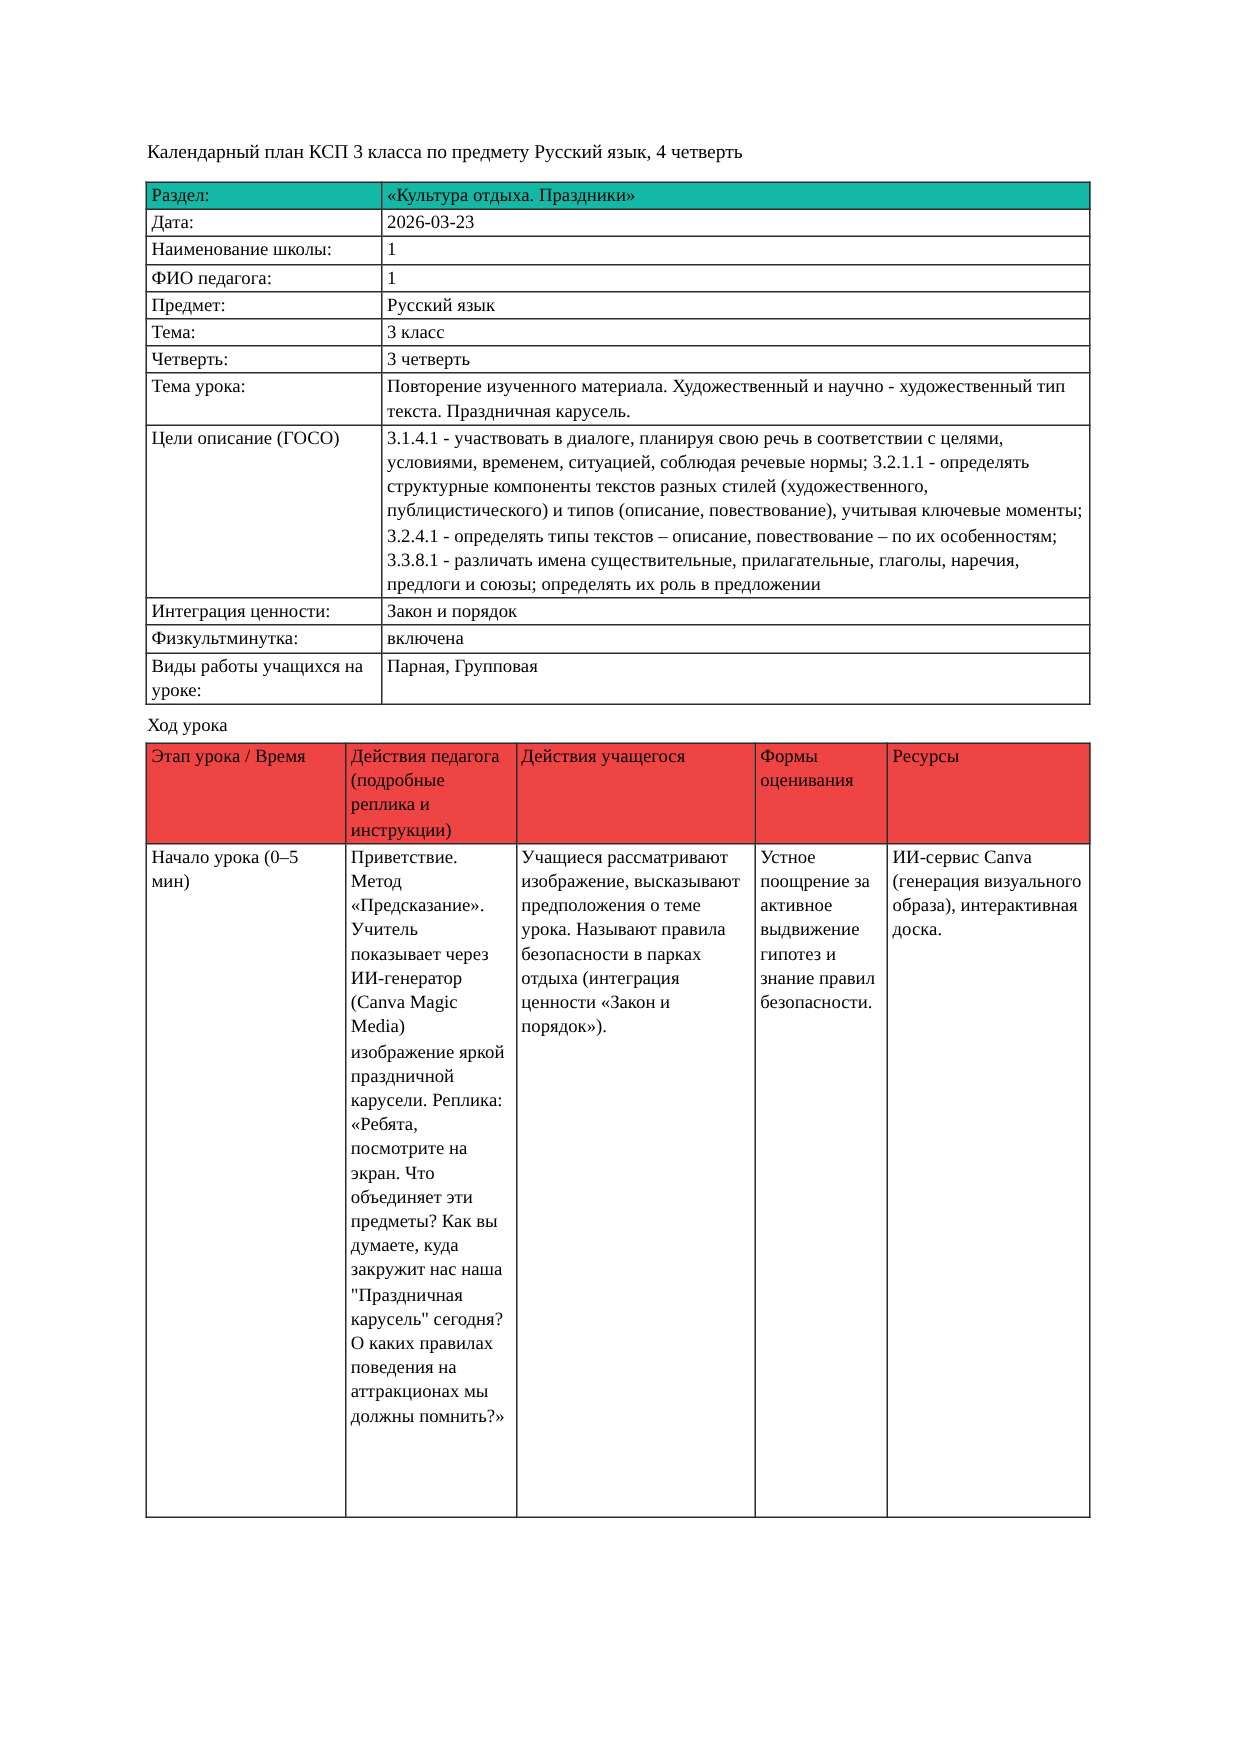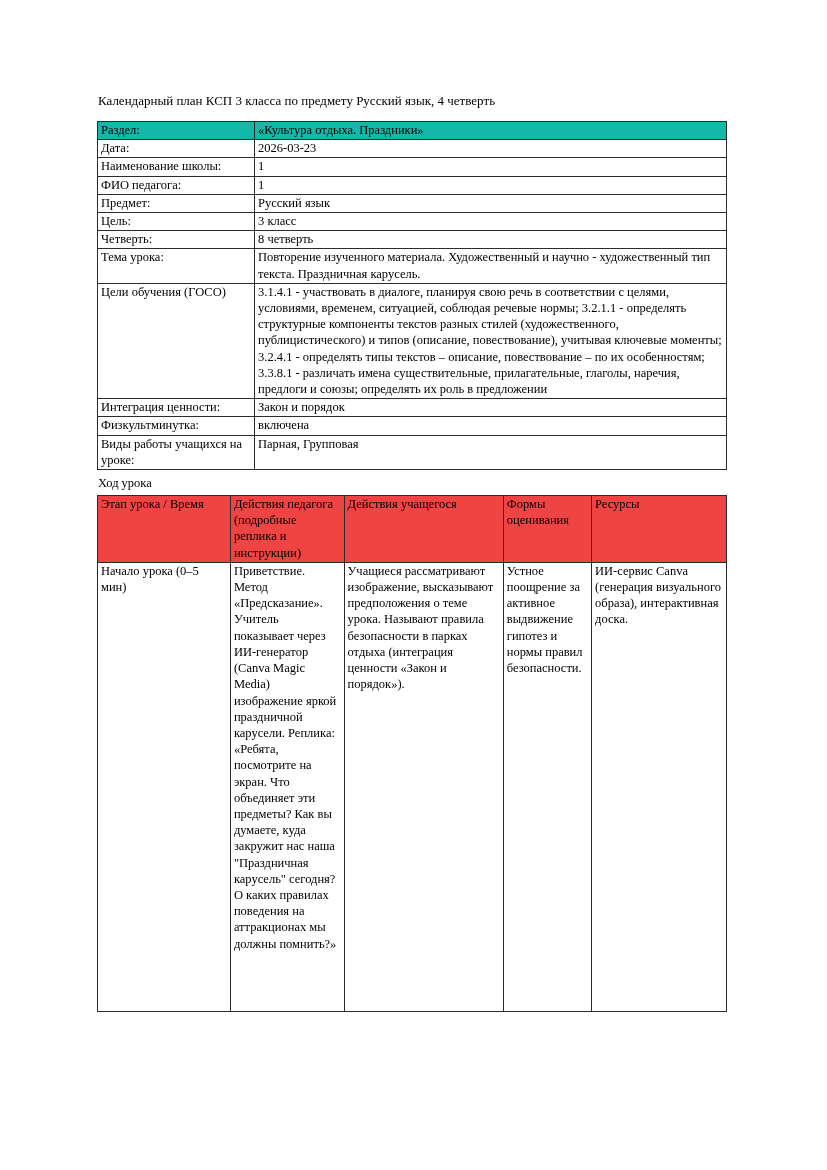--- a/index.html
+++ b/index.html
@@ -81,33 +81,33 @@
       </tr>
       <tr>
         <td class="label-col">ФИО педагога:</td>
         <td>1</td>
       </tr>
       <tr>
         <td class="label-col">Предмет:</td>
         <td>Русский язык</td>
       </tr>
       <tr>
-        <td class="label-col">Цель:</td>
+        <td class="label-col">Тема:</td>
         <td>3 класс</td>
       </tr>
       <tr>
         <td class="label-col">Четверть:</td>
-        <td>8 четверть</td>
+        <td>3 четверть</td>
       </tr>
       <tr>
         <td class="label-col">Тема урока:</td>
         <td>Повторение изученного материала. Художественный и научно - художественный тип текста. Праздничная карусель.</td>
       </tr>
       <tr>
-        <td class="label-col">Цели обучения (ГОСО)</td>
+        <td class="label-col">Цели описание (ГОСО)</td>
         <td>3.1.4.1 - участвовать в диалоге, планируя свою речь в соответствии с целями, условиями, временем, ситуацией, соблюдая речевые нормы; 3.2.1.1 - определять структурные компоненты текстов разных стилей (художественного, публицистического) и типов (описание, повествование), учитывая ключевые моменты; 3.2.4.1 - определять типы текстов – описание, повествование – по их особенностям; 3.3.8.1 - различать имена существительные, прилагательные, глаголы, наречия, предлоги и союзы; определять их роль в предложении</td>
       </tr>
       <tr>
         <td class="label-col">Интеграция ценности:</td>
         <td>Закон и порядок</td>
       </tr>
       <tr>
         <td class="label-col">Физкультминутка:</td>
         <td>включена</td>
       </tr>
@@ -135,19 +135,19 @@
         <th>Действия учащегося</th>
         <th>Формы оценивания</th>
         <th>Ресурсы</th>
       </tr>
     </thead>
     <tbody>
       <tr>
         <td>Начало урока (0–5 мин)</td>
         <td>Приветствие. Метод «Предсказание». Учитель показывает через ИИ-генератор (Canva Magic Media) изображение яркой праздничной карусели. Реплика: «Ребята, посмотрите на экран. Что объединяет эти предметы? Как вы думаете, куда закружит нас наша "Праздничная карусель" сегодня? О каких правилах поведения на аттракционах мы должны помнить?»</td>
         <td>Учащиеся рассматривают изображение, высказывают предположения о теме урока. Называют правила безопасности в парках отдыха (интеграция ценности «Закон и порядок»).</td>
-        <td>Устное поощрение за активное выдвижение гипотез и нормы правил безопасности.</td>
+        <td>Устное поощрение за активное выдвижение гипотез и знание правил безопасности.</td>
         <td>ИИ-сервис Canva (генерация визуального образа), интерактивная доска.</td>
       </tr>
     </tbody>
   </table>
 
 </div>
 
 </body></html>

